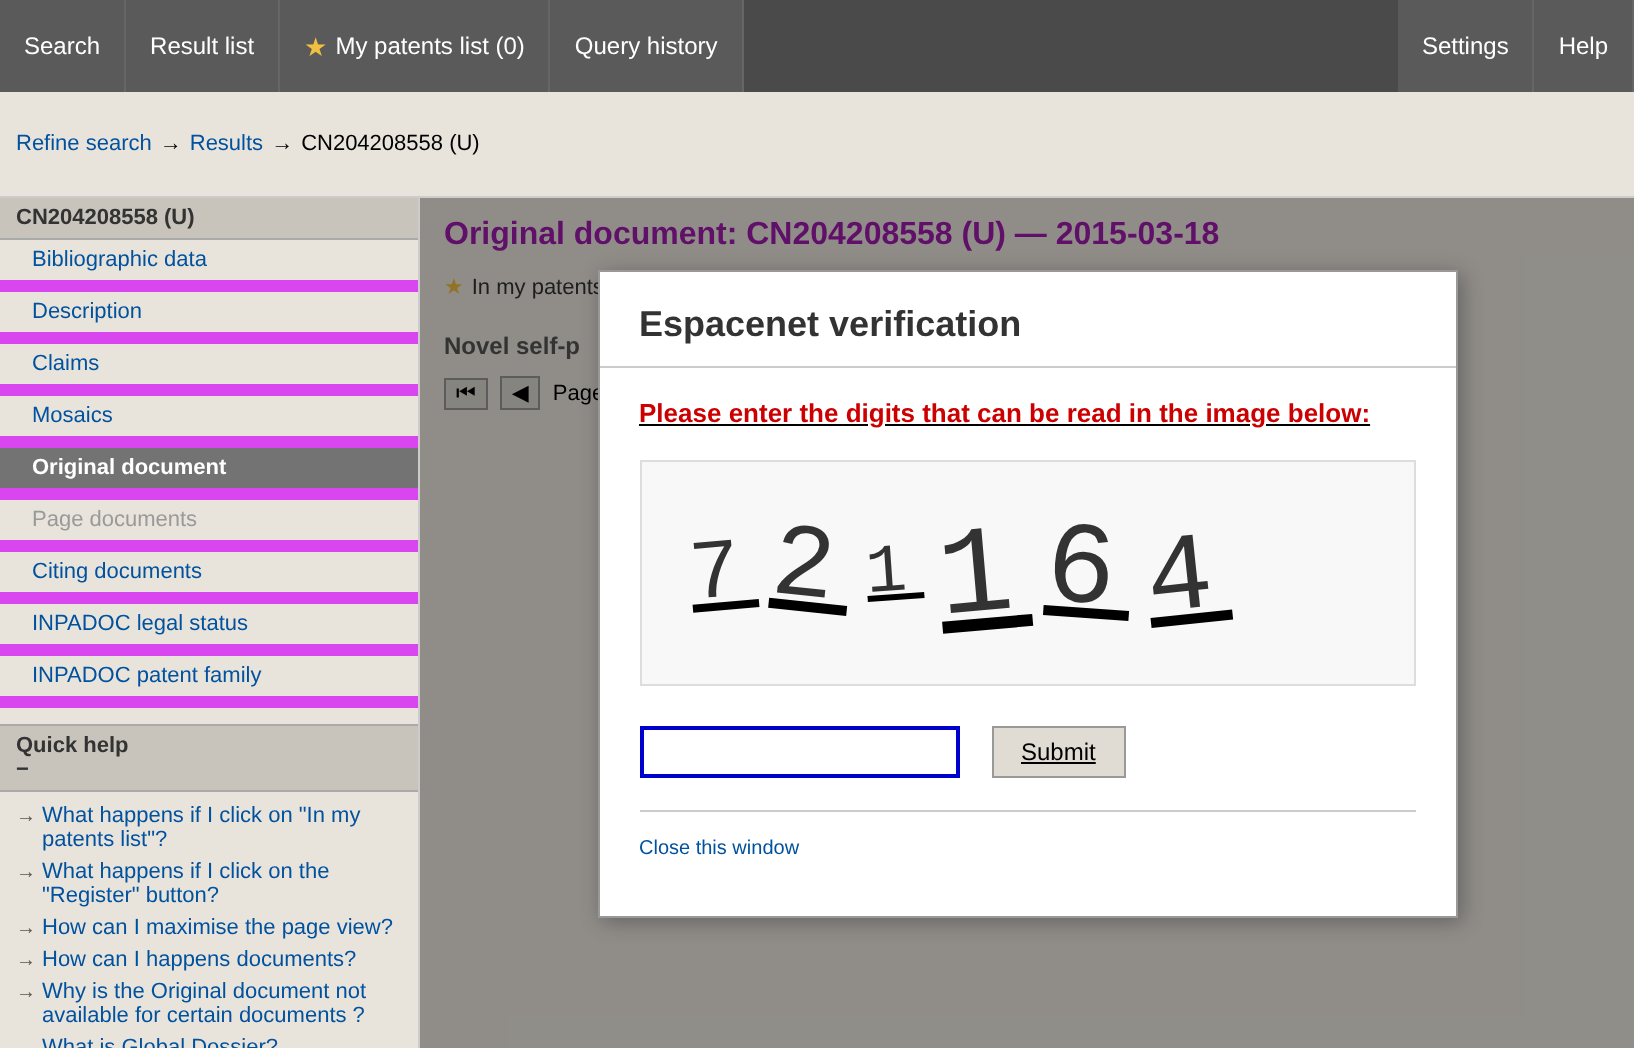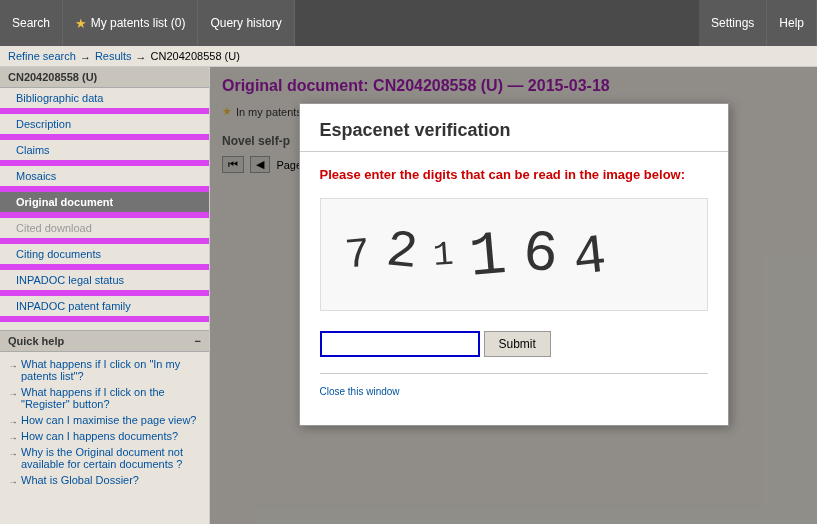--- a/index.html
+++ b/index.html
@@ -27,21 +27,21 @@
       display: flex;
       align-items: center;
       gap: 4px;
     }
     .star-icon { color: #f0c040; font-size: 13px; }
     .nav-spacer { flex: 1; background: #4a4a4a; }
 
     
     .breadcrumb {
       background: #e8e4dc;
-      padding: 4px 8px;
+      padding: 20px 8px;
       font-size: 11px;
       border-bottom: 1px solid #ccc;
       display: flex;
       align-items: center;
       gap: 4px;
     }
     .breadcrumb a { color: #00519e; text-decoration: none; }
 
     
     .main-layout {
@@ -88,20 +88,21 @@
       padding: 4px 8px;
       font-size: 11px;
       font-weight: bold;
       border-bottom: 1px solid #aaa;
       border-top: 1px solid #aaa;
       color: #333;
       display: flex;
       justify-content: space-between;
       align-items: flex-start;
       margin-top: 8px;
+      flex-direction: column;
     }
     .quick-help-items {
       padding: 4px 4px;
     }
     .quick-help-item {
       display: flex;
       align-items: flex-start;
       gap: 3px;
       padding: 2px 4px;
       font-size: 11px;
@@ -185,20 +186,21 @@
     }
     .modal-title {
       font-size: 18px;
       font-weight: bold;
       color: #333;
       padding: 16px 20px 10px 20px;
       border-bottom: 1px solid #ccc;
     }
     .modal-body {
       padding: 14px 20px;
+      text-decoration: underline;
     }
     .modal-instruction {
       color: #cc0000;
       font-size: 13px;
       font-weight: bold;
       margin-bottom: 14px;
       line-height: 1.4;
     }
     .captcha-display {
       background: #f8f8f8;
@@ -211,21 +213,21 @@
       letter-spacing: 8px;
       display: flex;
       align-items: center;
       gap: 8px;
       min-height: 90px;
     }
     .captcha-7 { transform: rotate(-5deg); display: inline-block; font-size: 42px; }
     .input-row {
       display: flex;
       align-items: center;
-      gap: 4px;
+      gap: 16px;
       margin-bottom: 16px;
     }
     .captcha-input {
       width: 160px;
       height: 26px;
       border: 2px solid #0000cc;
       padding: 2px 6px;
       font-size: 12px;
       outline: none;
     }
@@ -251,20 +253,23 @@
       display: inline-block;
     }
   </style>
 </head>
 <body>
 
 <div class="top-nav">
   <div class="nav-tab">
     <span>Search</span>
   </div>
+  <div class="nav-tab">
+    <span>Result list</span>
+  </div>
   <div class="nav-tab nav-tab-star">
     <span class="star-icon">★</span>
     <span>My patents list (0)</span>
   </div>
   <div class="nav-tab">
     <span>Query history</span>
   </div>
   <div class="nav-spacer"></div>
   <div class="nav-tab">
     <span>Settings</span>
@@ -295,21 +300,21 @@
     <div class="sidebar-item">
       <span>Claims</span>
     </div>
     <div class="sidebar-item">
       <span>Mosaics</span>
     </div>
     <div class="sidebar-item active">
       <span>Original document</span>
     </div>
     <div class="sidebar-item disabled">
-      <span>Cited download</span>
+      <span>Page documents</span>
     </div>
     <div class="sidebar-item">
       <span>Citing documents</span>
     </div>
     <div class="sidebar-item">
       <span>INPADOC legal status</span>
     </div>
     <div class="sidebar-item">
       <span>INPADOC patent family</span>
     </div>

